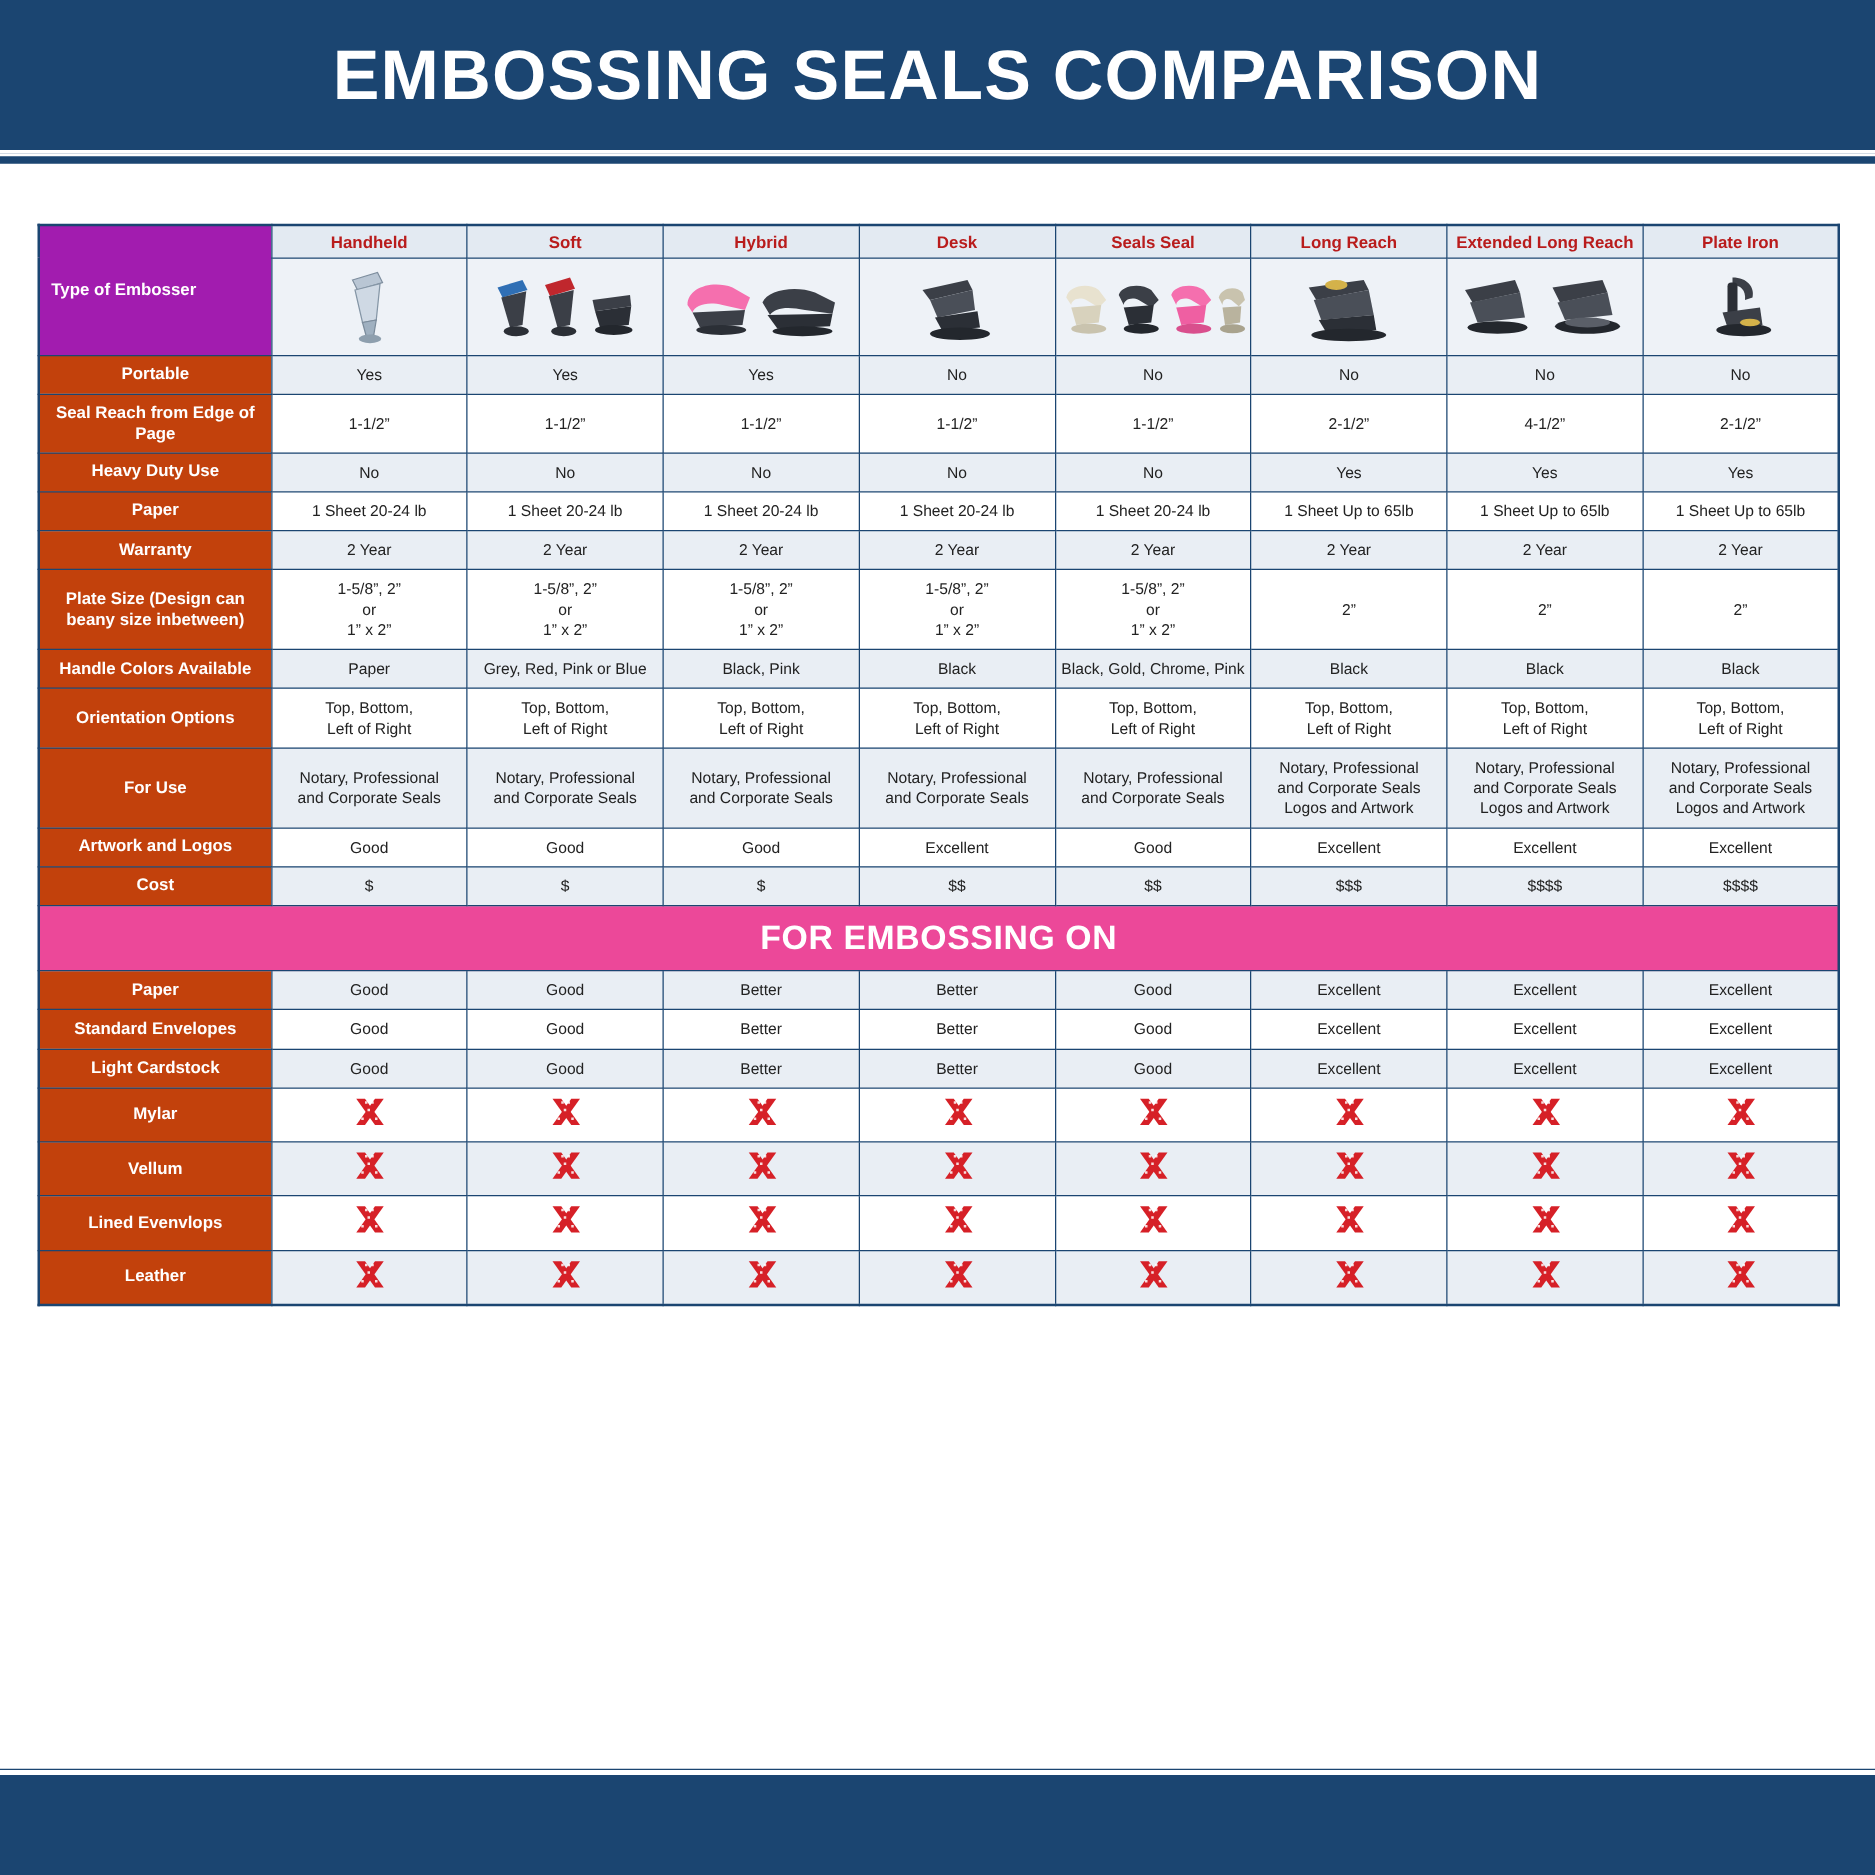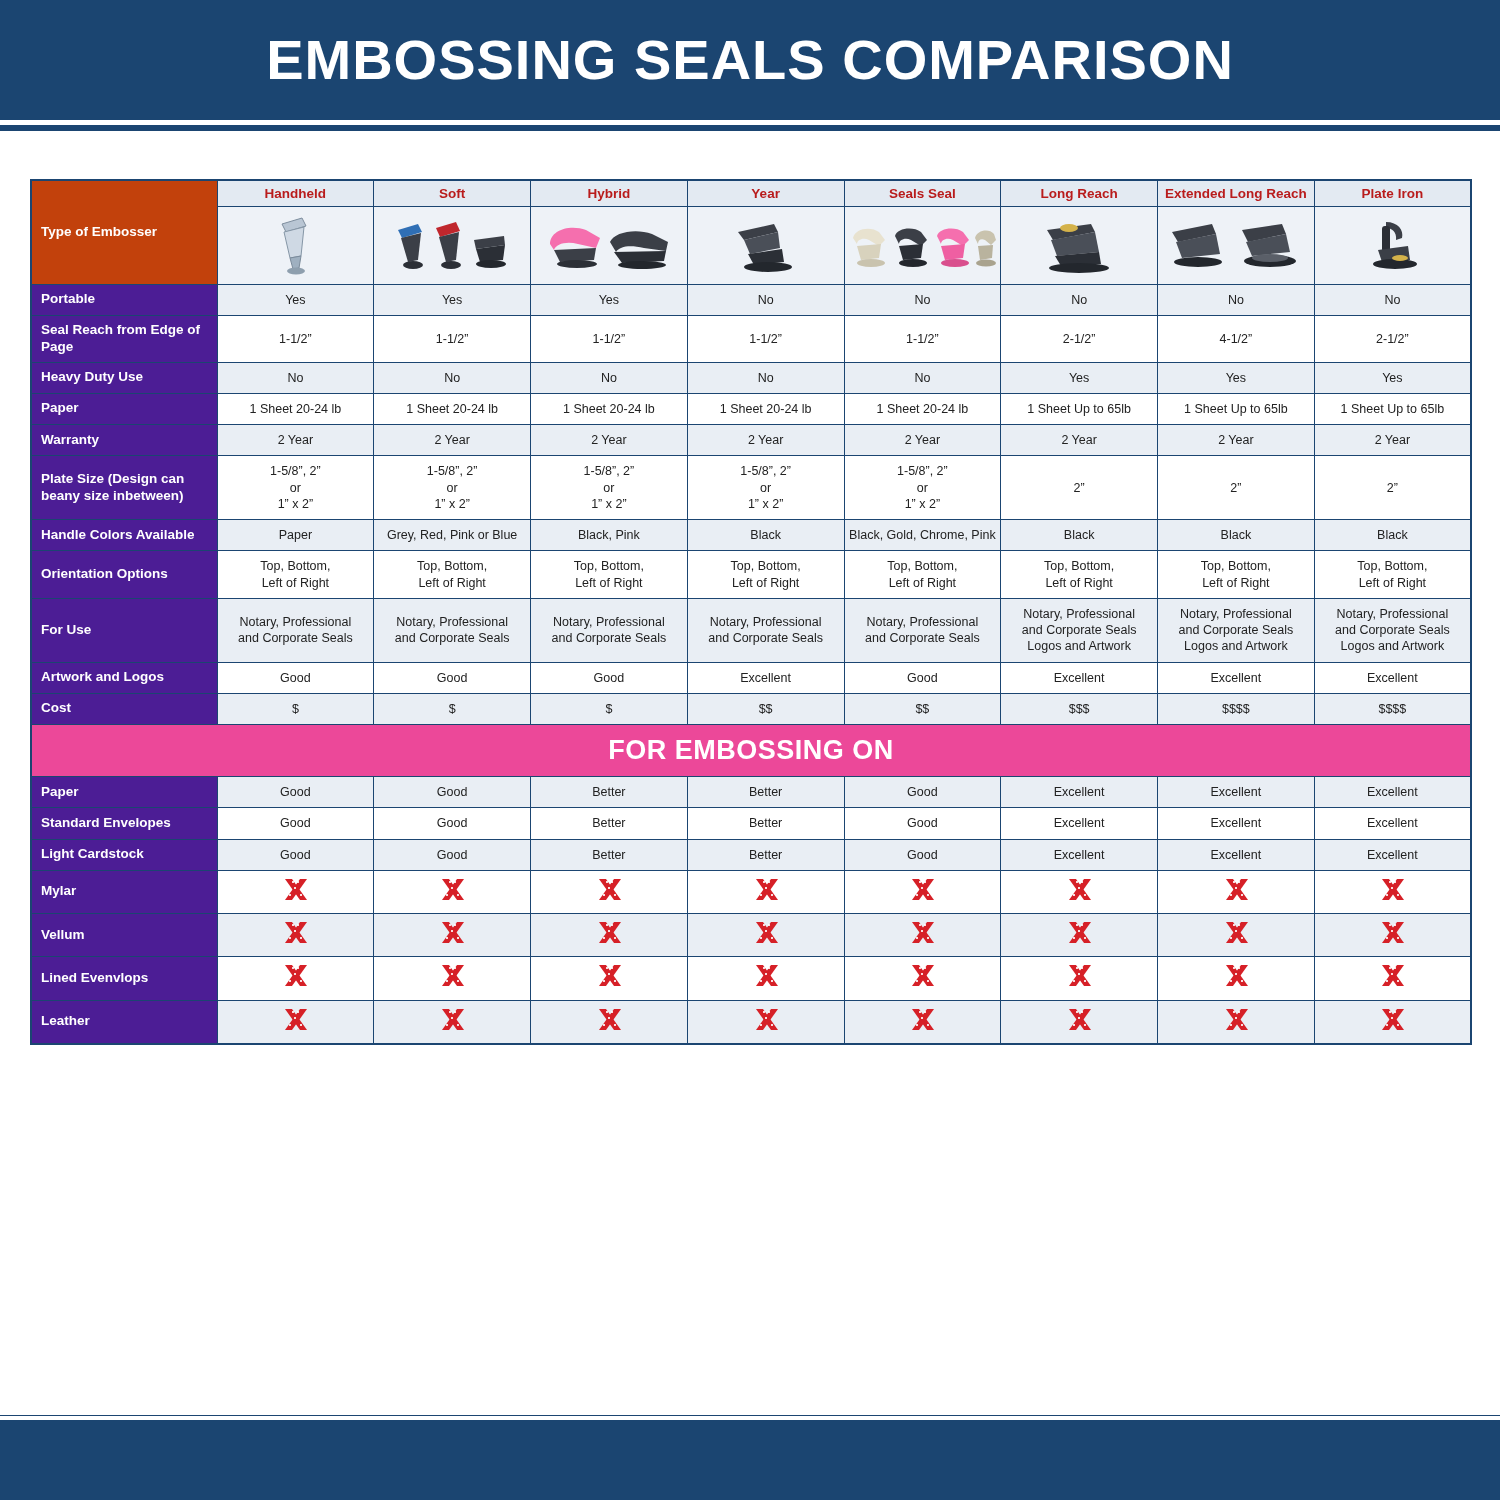--- a/index.html
+++ b/index.html
@@ -92,33 +92,33 @@
   .col-head {
     background: #e3eaf2;
     color: #b91c1c;
     font-size: 13.5px;
     font-weight: bold;
     text-align: center;
     height: 26px;
     padding: 4px 2px;
   }
   .corner {
-    background: #c2410c;
+    background: #a21caf;
     border-right: 1px solid #1b4571;
   }
   td.val {
     text-align: center;
     font-size: 12.5px;
     line-height: 1.3;
     padding: 7px 4px;
     color: #222;
   }
   tr.shade td.val { background: #e9eef4; }
   tr.plain td.val { background: #ffffff; }
-  tr.shade .lbl, tr.plain .lbl { background: #4c1d95; }
+  tr.shade .lbl, tr.plain .lbl { background: #c2410c; text-align: center; }
 
   
   td.imgcell {
     background: #eef2f7;
     text-align: center;
     height: 78px;
     padding: 2px;
   }
   .embosser-art {
     height: 62px;
@@ -162,21 +162,21 @@
       <colgroup>
         <col style="width:186px">
         <col span="8" style="width:156.75px">
       </colgroup>
       <tbody id="table-body">
           <tr>
             <td class="lbl corner" rowspan="2"><span class="type-lbl">Type of Embosser</span></td>
             <td class="col-head">Handheld</td>
             <td class="col-head">Soft</td>
             <td class="col-head">Hybrid</td>
-            <td class="col-head">Year</td>
+            <td class="col-head">Desk</td>
             <td class="col-head">Seals Seal</td>
             <td class="col-head">Long Reach</td>
             <td class="col-head">Extended Long Reach</td>
             <td class="col-head">Plate Iron</td>
           </tr>
           <tr>
             <td class="imgcell">
               <div class="embosser-art">
                 <svg width="54" height="60" viewBox="0 0 54 60">
     <g>

